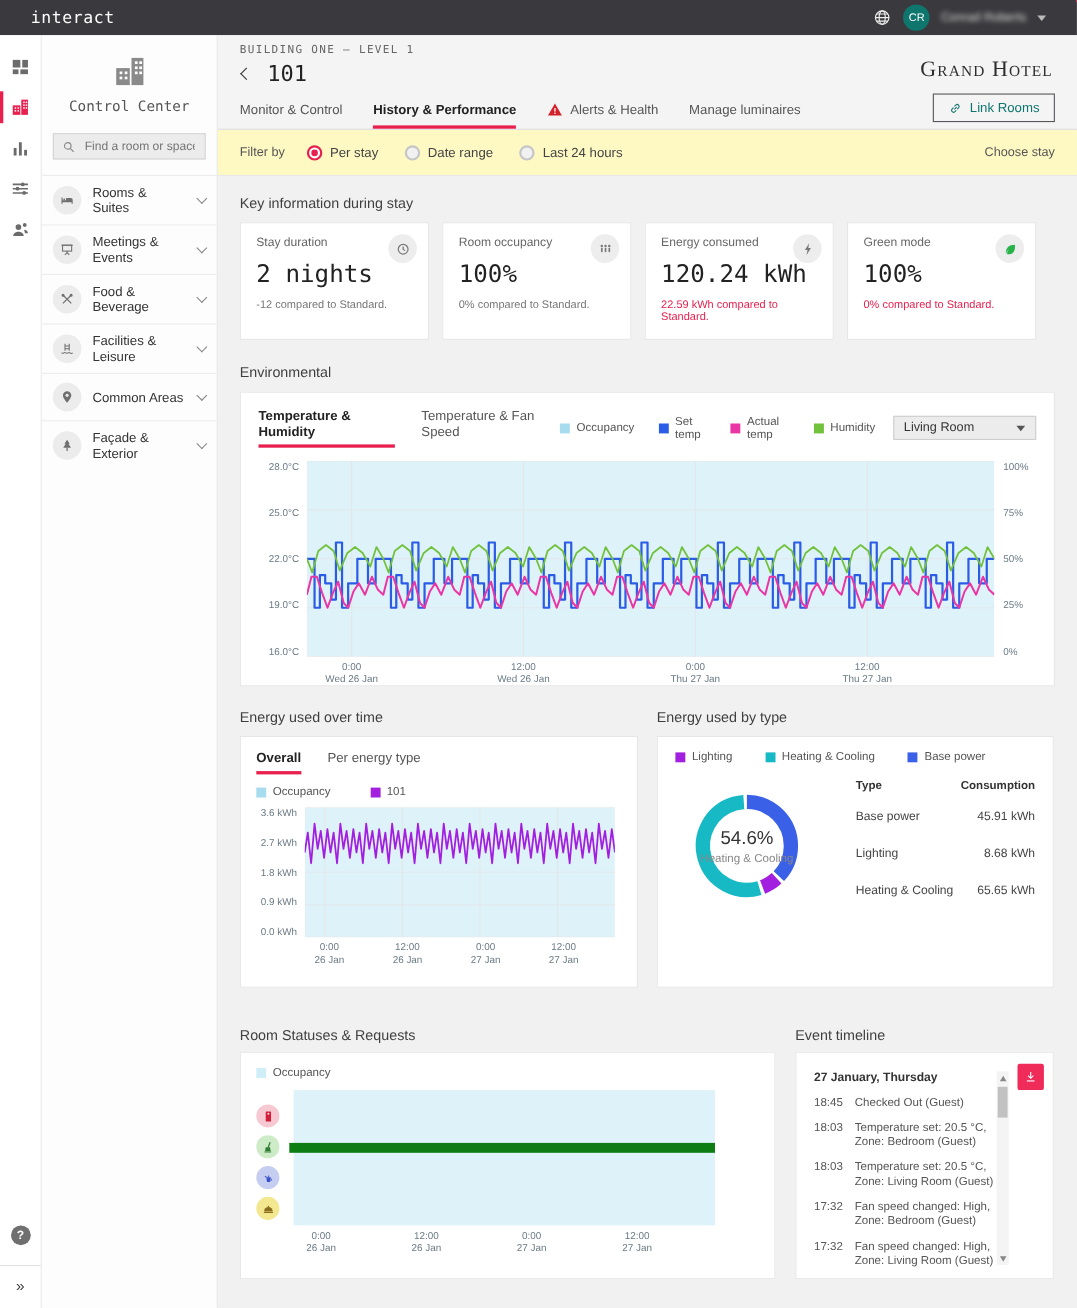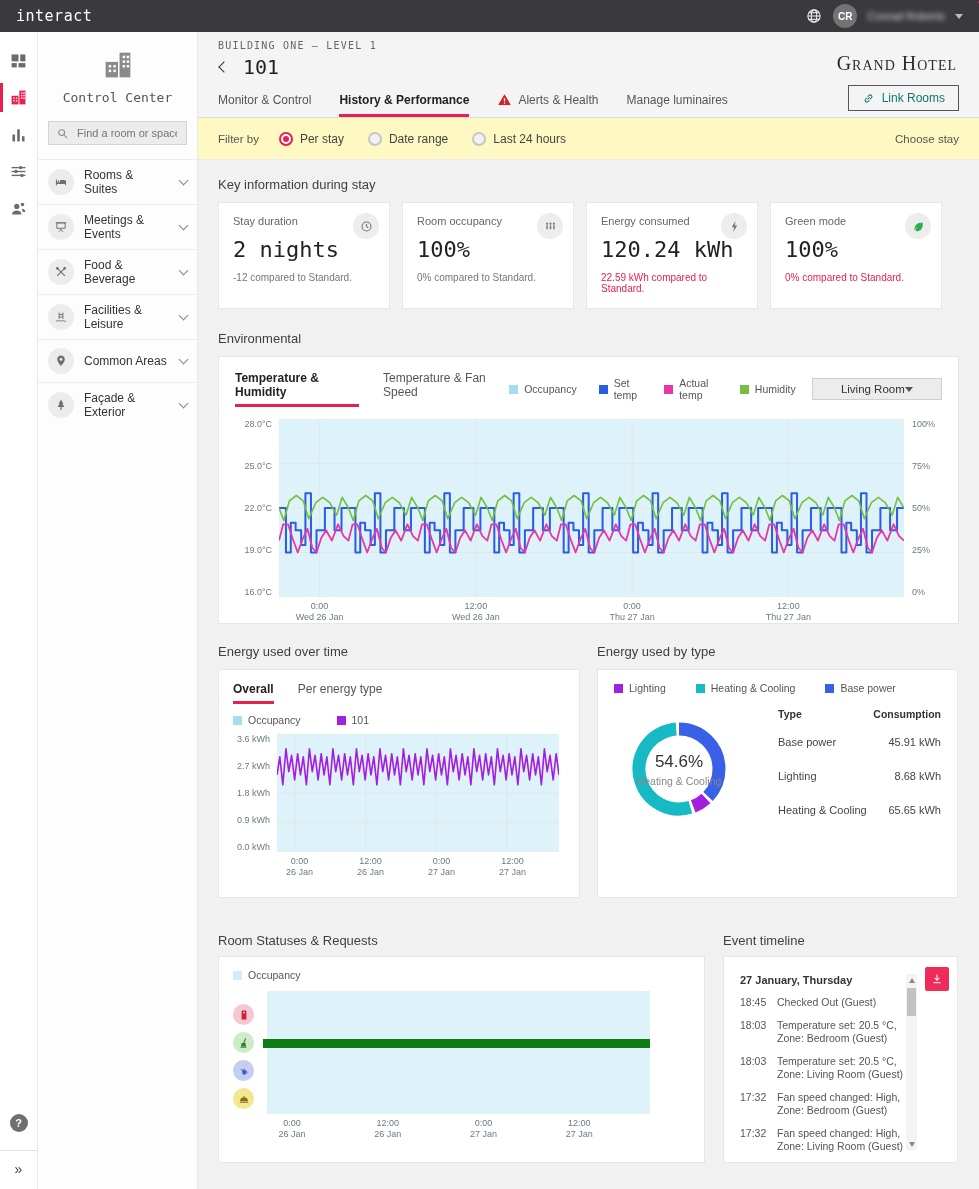--- a/index.html
+++ b/index.html
@@ -2,26 +2,26 @@
 <html><head>
 <meta charset="utf-8">
 <style>
   html,body{margin:0;padding:0;}
   body{width:979px;height:1189px;overflow:hidden;background:#f1f1f2;
        font-family:"Liberation Sans",sans-serif;color:#333;font-size:12px;}
   svg{display:block}
   [data-icon] svg{width:100%;height:100%;}
 
   
-  .topbar{height:32px;background:#3a3a3e;display:flex;align-items:center;padding:0 16px;color:#fff;box-sizing:border-box;}
+  .topbar{height:32px;background:#3a3a3e;display:flex;align-items:center;padding:0 28px;color:#fff;box-sizing:border-box;}
   .brand{font-family:"DejaVu Sans Mono",monospace;font-size:15px;letter-spacing:.5px;}
   .topbar-right{margin-left:auto;display:flex;align-items:center;gap:10px;}
   .globe-wrap{position:relative;width:18px;height:18px;color:#eee;}
   .globe-badge{position:absolute;top:-5px;right:-5px;color:#ff2d55;font-size:11px;font-weight:bold;line-height:1;}
-  .avatar{width:24px;height:24px;border-radius:50%;background:#737373;color:#fff;font-size:10px;font-weight:bold;
+  .avatar{width:24px;height:24px;border-radius:50%;background:#0f766e;color:#fff;font-size:10px;font-weight:normal;
           display:flex;align-items:center;justify-content:center;}
   .user-name{font-size:11px;color:#d8d8d8;filter:blur(2.5px);}
   .tri-down{width:0;height:0;border-left:4px solid transparent;border-right:4px solid transparent;border-top:5px solid currentColor;}
   .caret-top{color:#bbb;}
 
   
   .shell{display:flex;height:1157px;}
 
   
   .rail{width:38px;background:#fff;border-right:1px solid #e7e7e7;display:flex;flex-direction:column;align-items:center;
@@ -107,21 +107,21 @@
   .env-card{padding:14px 16px;height:268px;}
   .chart-head{display:flex;align-items:center;}
   .mtabs{display:flex;gap:24px;}
   .mtab{font-size:12px;color:#555;padding-bottom:8px;cursor:pointer;}
   .mtab.active{color:#222;font-weight:bold;border-bottom:3px solid #e8204e;padding-bottom:5px;}
   .legend{display:flex;gap:22px;align-items:center;}
   .env-legend{margin-left:auto;margin-right:16px;}
   .lg-item{display:flex;align-items:center;gap:6px;font-size:10.5px;color:#555;}
   .lg-sw{width:9px;height:9px;flex:none;}
   .zone-select{background:#ececec;border:1px solid #cfcfcf;font-size:11.5px;color:#333;padding:4px 9px;width:122px;
-               display:flex;justify-content:center;align-items:center;cursor:pointer;color:#333;}
+               display:flex;justify-content:space-between;align-items:center;cursor:pointer;color:#333;}
   .zone-select .tri-down{color:#555;}
 
   .linechart{display:flex;margin-top:12px;}
   .ycol{display:flex;flex-direction:column;justify-content:space-between;font-size:9px;color:#6a7a85;flex:none;}
   .ycol.left{width:44px;text-align:right;padding-right:7px;box-sizing:border-box;}
   .ycol.right{width:38px;padding-left:8px;box-sizing:border-box;}
   .plot{flex:1;position:relative;}
   .plot svg{position:absolute;inset:0;width:100%;height:100%;}
   .xticks{position:relative;height:26px;margin-top:4px;}
   .xtick{position:absolute;transform:translateX(-50%);text-align:center;font-size:9px;color:#6a7a85;line-height:11px;white-space:nowrap;}

